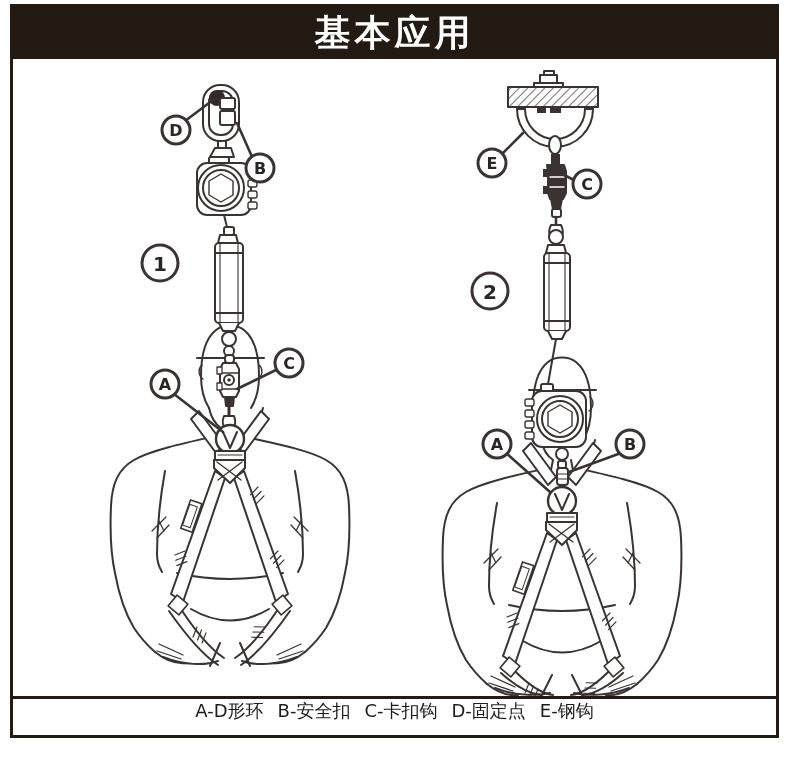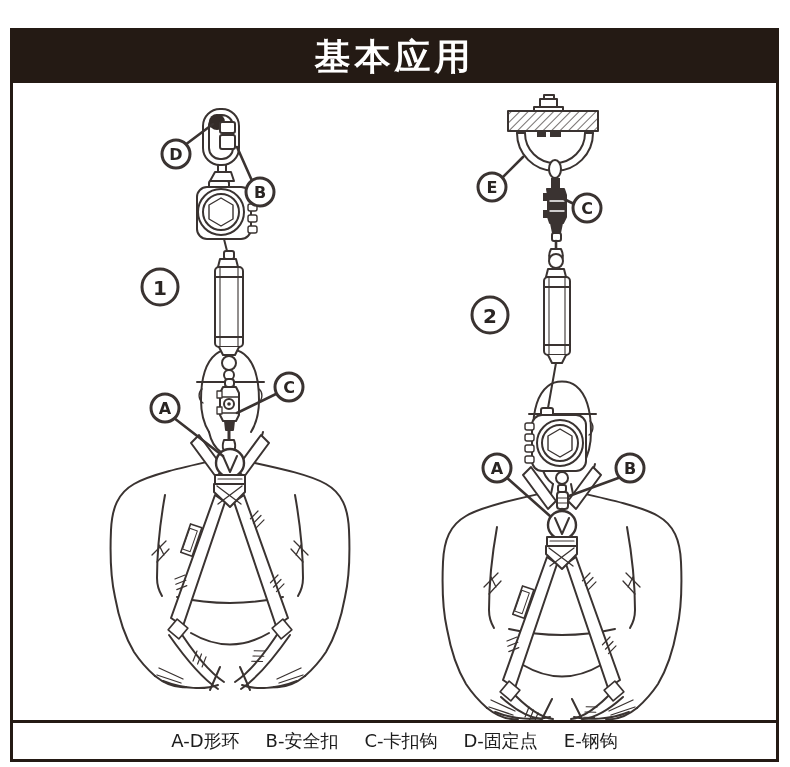--- a/index.html
+++ b/index.html
@@ -1,31 +1,31 @@
 <!DOCTYPE html>
 <html><head>
 <meta charset="utf-8">
 <style>
   html,body{margin:0;padding:0;background:#ffffff;}
   body{width:790px;height:767px;position:relative;overflow:hidden;
        font-family:"DejaVu Sans","Liberation Sans",sans-serif;color:#1c1c1c;}
-  .frame{position:absolute;left:10px;top:28px;width:763px;height:728px;
+  .frame{position:absolute;left:10px;top:4px;width:763px;height:728px;
          border:3px solid #241a14;background:#fff;}
   .banner{height:52px;background:#241a14;display:flex;align-items:center;justify-content:center;}
   .banner span{color:#ffffff;font-size:36px;font-weight:bold;letter-spacing:4px;line-height:1;}
   .drawing{position:relative;width:763px;height:637px;background:#fff;}
   .drawing svg{position:absolute;left:0;top:0;}
   .callout{position:absolute;width:25px;height:25px;border:3px solid #3a3331;border-radius:50%;
            background:#fff;display:flex;align-items:center;justify-content:center;
            font-size:16px;font-weight:600;color:#2a2523;transform:translate(-50%,-50%);}
   .fignum{position:absolute;width:33px;height:33px;border:3px solid #3a3331;border-radius:50%;
           background:#fff;display:flex;align-items:center;justify-content:center;
           font-size:20px;font-weight:bold;color:#2a2523;transform:translate(-50%,-50%);}
   .divider{border-top:3px solid #241a14;}
-  .legend{height:36px;display:flex;align-items:center;justify-content:center;gap:26px;background:#fff;}
+  .legend{height:36px;display:flex;justify-content:center;gap:14px;background:#fff;}
   .legend span{font-size:18px;color:#1c1c1c;white-space:nowrap;}
 </style>
 </head>
 <body>
 
 <div class="frame">
 
   <div class="banner">
     <span>基本应用</span>
   </div>

